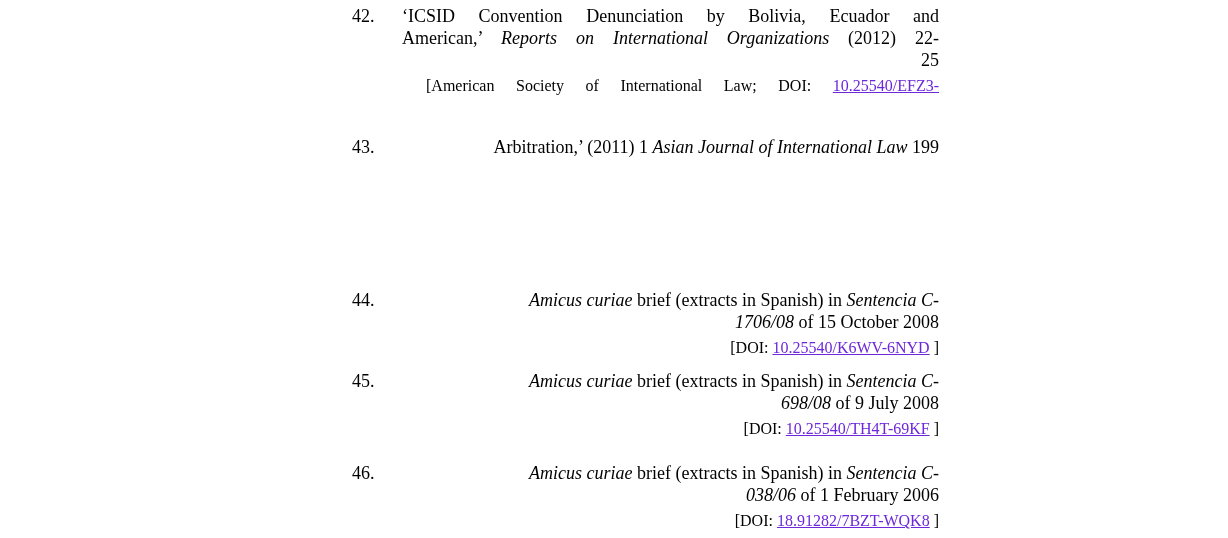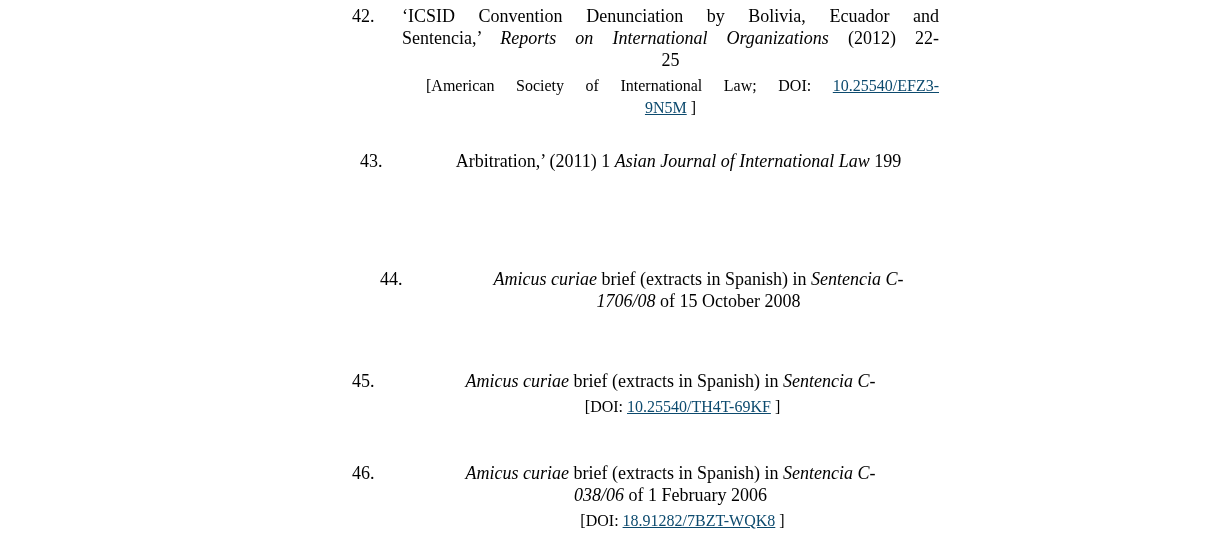--- a/index.html
+++ b/index.html
@@ -35,76 +35,77 @@
     line-height: 22px;
   }
   .content {
     margin-left: 50px;
     width: 537px;
   }
   .line {
     font-size: 18px;
     line-height: 22px;
     white-space: pre;
-    text-align: center;
+    text-align: right;
   }
   .line.j {
     white-space: normal;
     text-align: justify;
     text-align-last: justify;
   }
   .line.small {
     font-size: 16px;
   }
   .line.ind {
     padding-left: 24px;
   }
   .line.bstart {
     margin-top: 4px;
   }
   .seg.italic {
     font-style: italic;
   }
   a.seg.link {
-    color: #0c4a6e;
+    color: #6d28d9;
     cursor: pointer;
   }
 </style>
 </head>
 <body>
 
 <div class="page">
   <div class="pub-list">
       <div class="item" style="top: 5px;">
         <div class="num">42.</div>
         <div class="content">
           <div class="line j"><span class="seg">‘ICSID Convention Denunciation by Bolivia, Ecuador and</span></div>
-          <div class="line j"><span class="seg">Sentencia,’ </span><span class="seg italic">Reports on International Organizations</span><span class="seg"> (2012) 22-</span></div>
+          <div class="line j"><span class="seg">American,’ </span><span class="seg italic">Reports on International Organizations</span><span class="seg"> (2012) 22-</span></div>
           <div class="line"><span class="seg">25</span></div>
           <div class="line j small ind bstart"><span class="seg">[American Society of International Law; DOI: </span><a href="#" class="seg link">10.25540/EFZ3-</a></div>
-          <div class="line small"><a href="#" class="seg link">9N5M</a><span class="seg"> ]</span></div>
         </div>
       </div>
-      <div class="item" style="top: 150px; margin-left: 8px;">
+      <div class="item" style="top: 136px;">
         <div class="num">43.</div>
         <div class="content">
           <div class="line"><span class="seg">Arbitration,’ (2011) 1 </span><span class="seg italic">Asian Journal of International Law</span><span class="seg"> 199</span></div>
         </div>
       </div>
-      <div class="item" style="top: 268px; margin-left: 28px;">
+      <div class="item" style="top: 289px;">
         <div class="num">44.</div>
         <div class="content">
           <div class="line"><span class="seg italic">Amicus curiae</span><span class="seg"> brief (extracts in Spanish) in </span><span class="seg italic">Sentencia C-</span></div>
           <div class="line"><span class="seg italic">1706/08</span><span class="seg"> of 15 October 2008</span></div>
+          <div class="line small ind bstart"><span class="seg">[DOI: </span><a href="#" class="seg link">10.25540/K6WV-6NYD</a><span class="seg"> ]</span></div>
         </div>
       </div>
       <div class="item" style="top: 370px;">
         <div class="num">45.</div>
         <div class="content">
           <div class="line"><span class="seg italic">Amicus curiae</span><span class="seg"> brief (extracts in Spanish) in </span><span class="seg italic">Sentencia C-</span></div>
+          <div class="line"><span class="seg italic">698/08</span><span class="seg"> of 9 July 2008</span></div>
           <div class="line small ind bstart"><span class="seg">[DOI: </span><a href="#" class="seg link">10.25540/TH4T-69KF</a><span class="seg"> ]</span></div>
         </div>
       </div>
       <div class="item" style="top: 462px;">
         <div class="num">46.</div>
         <div class="content">
           <div class="line"><span class="seg italic">Amicus curiae</span><span class="seg"> brief (extracts in Spanish) in </span><span class="seg italic">Sentencia C-</span></div>
           <div class="line"><span class="seg italic">038/06</span><span class="seg"> of 1 February 2006</span></div>
           <div class="line small ind bstart"><span class="seg">[DOI: </span><a href="#" class="seg link">18.91282/7BZT-WQK8</a><span class="seg"> ]</span></div>
         </div>

